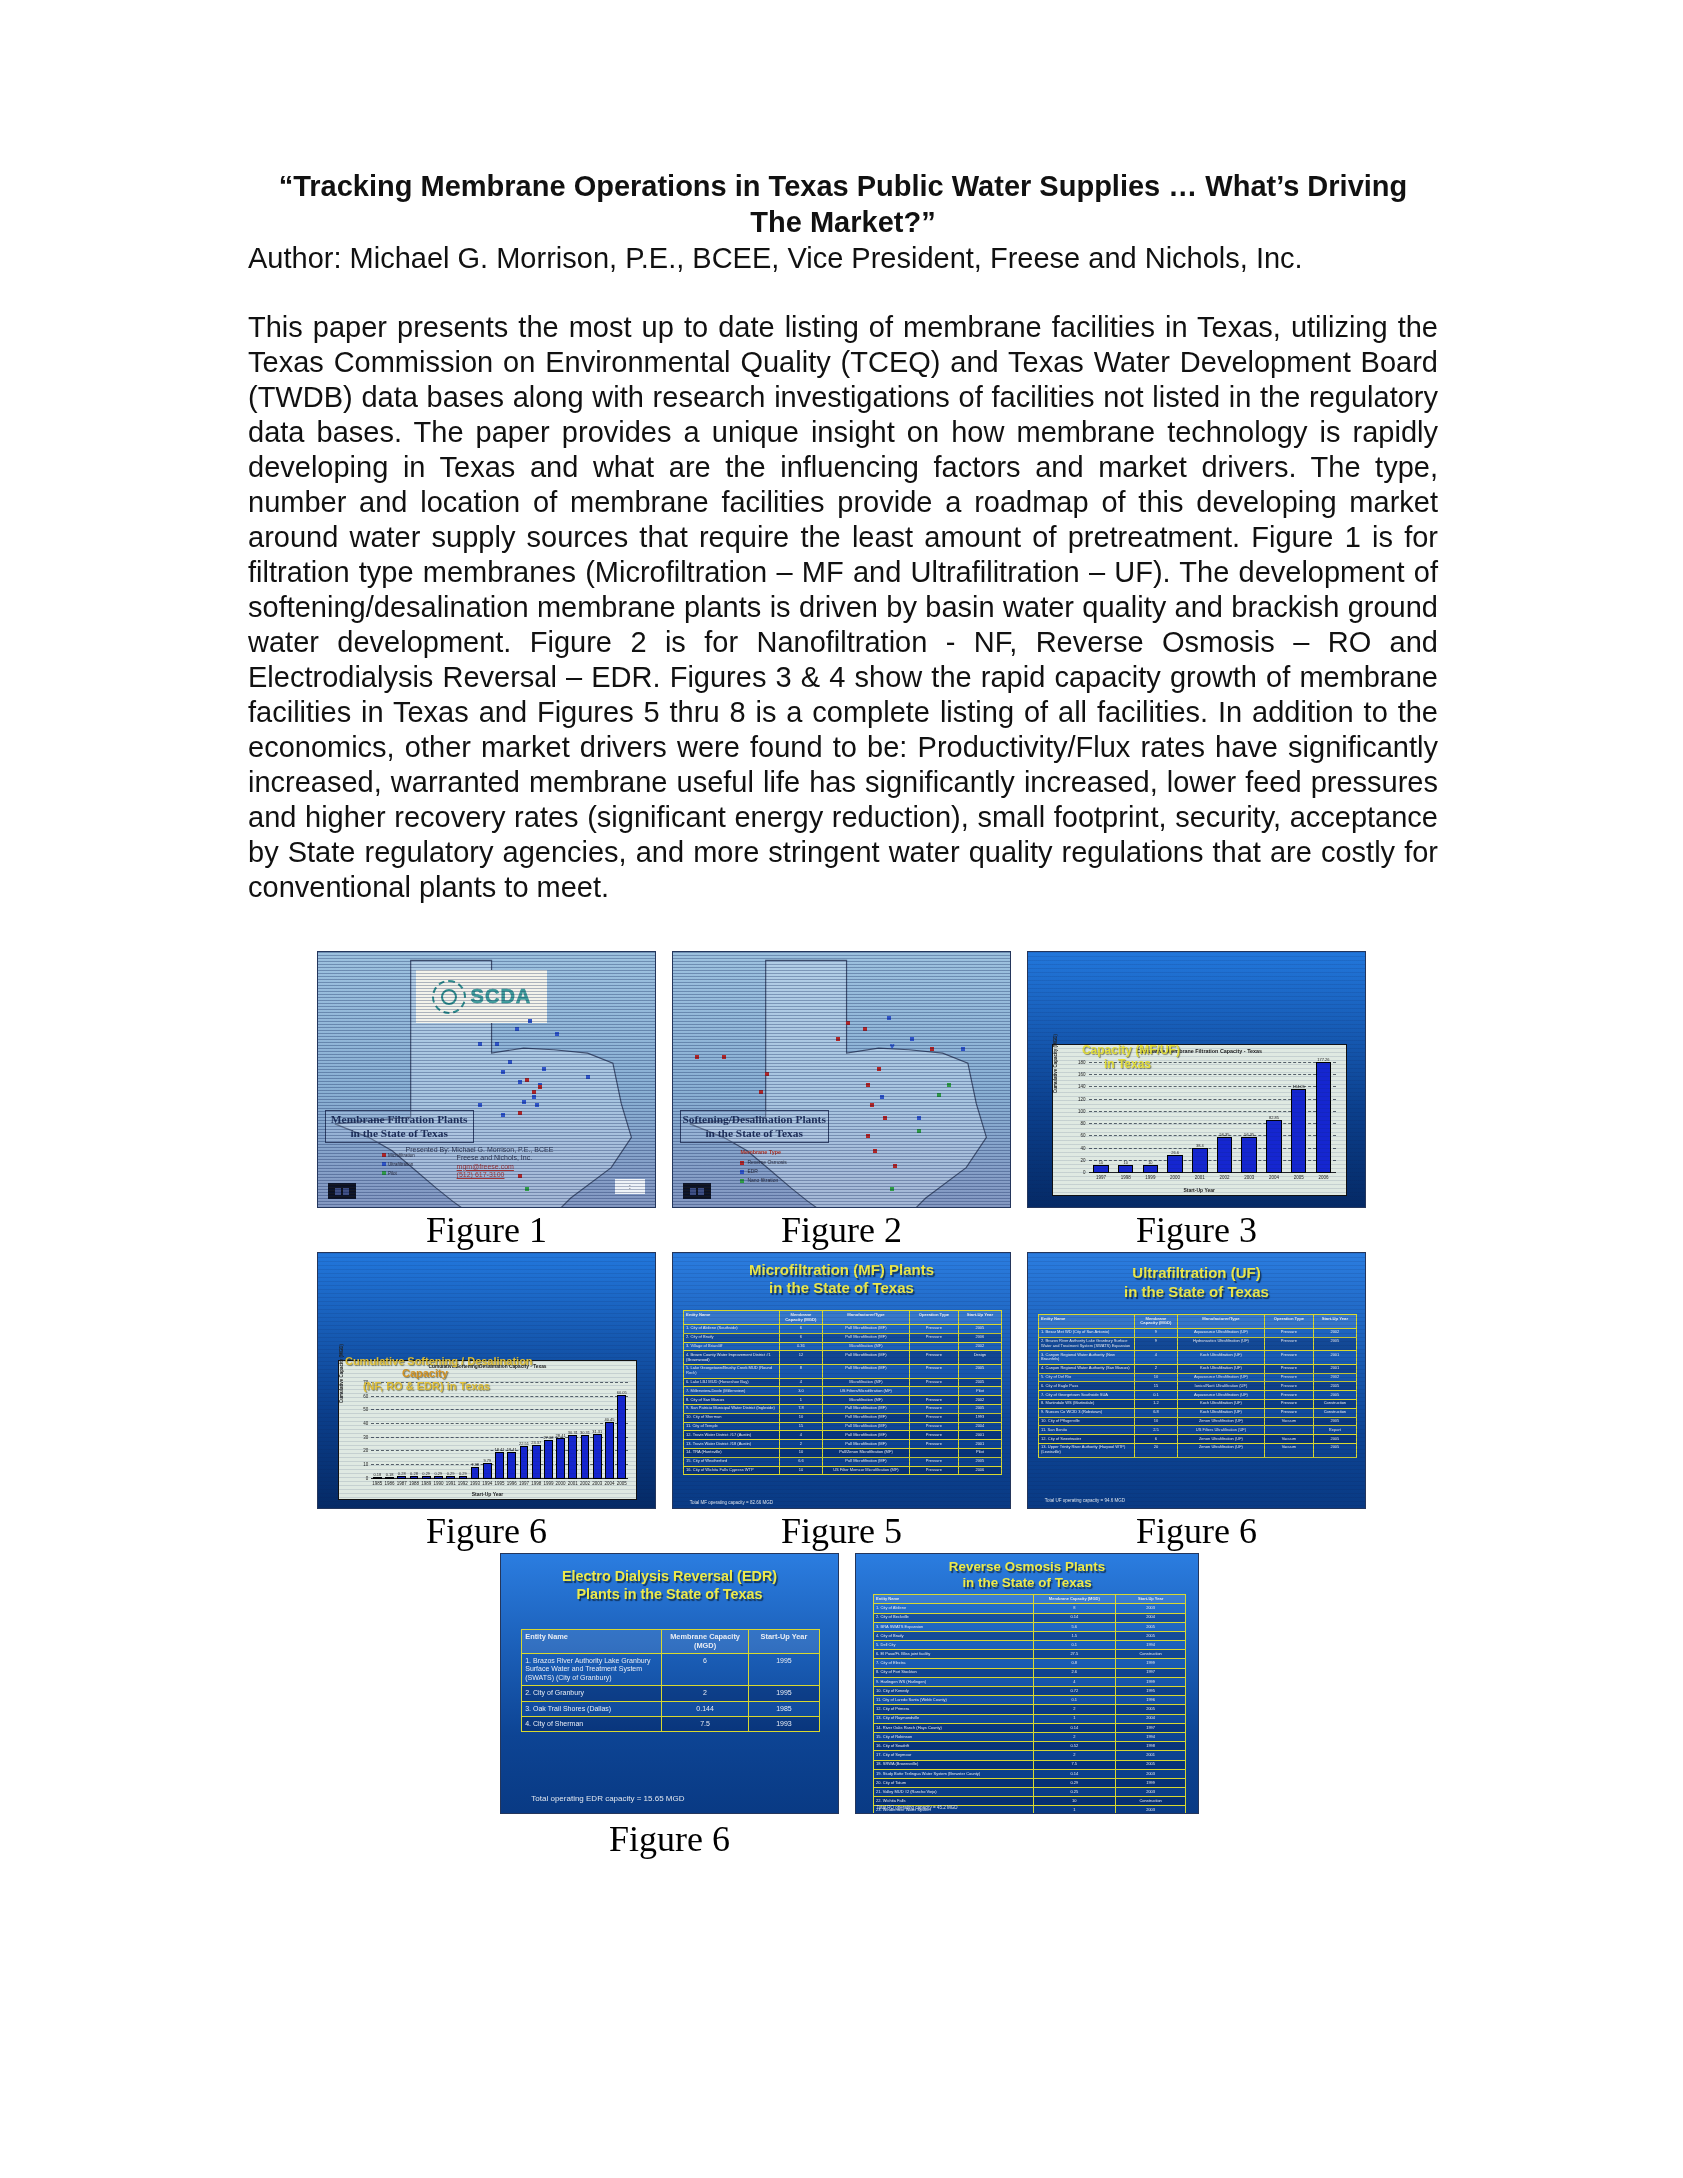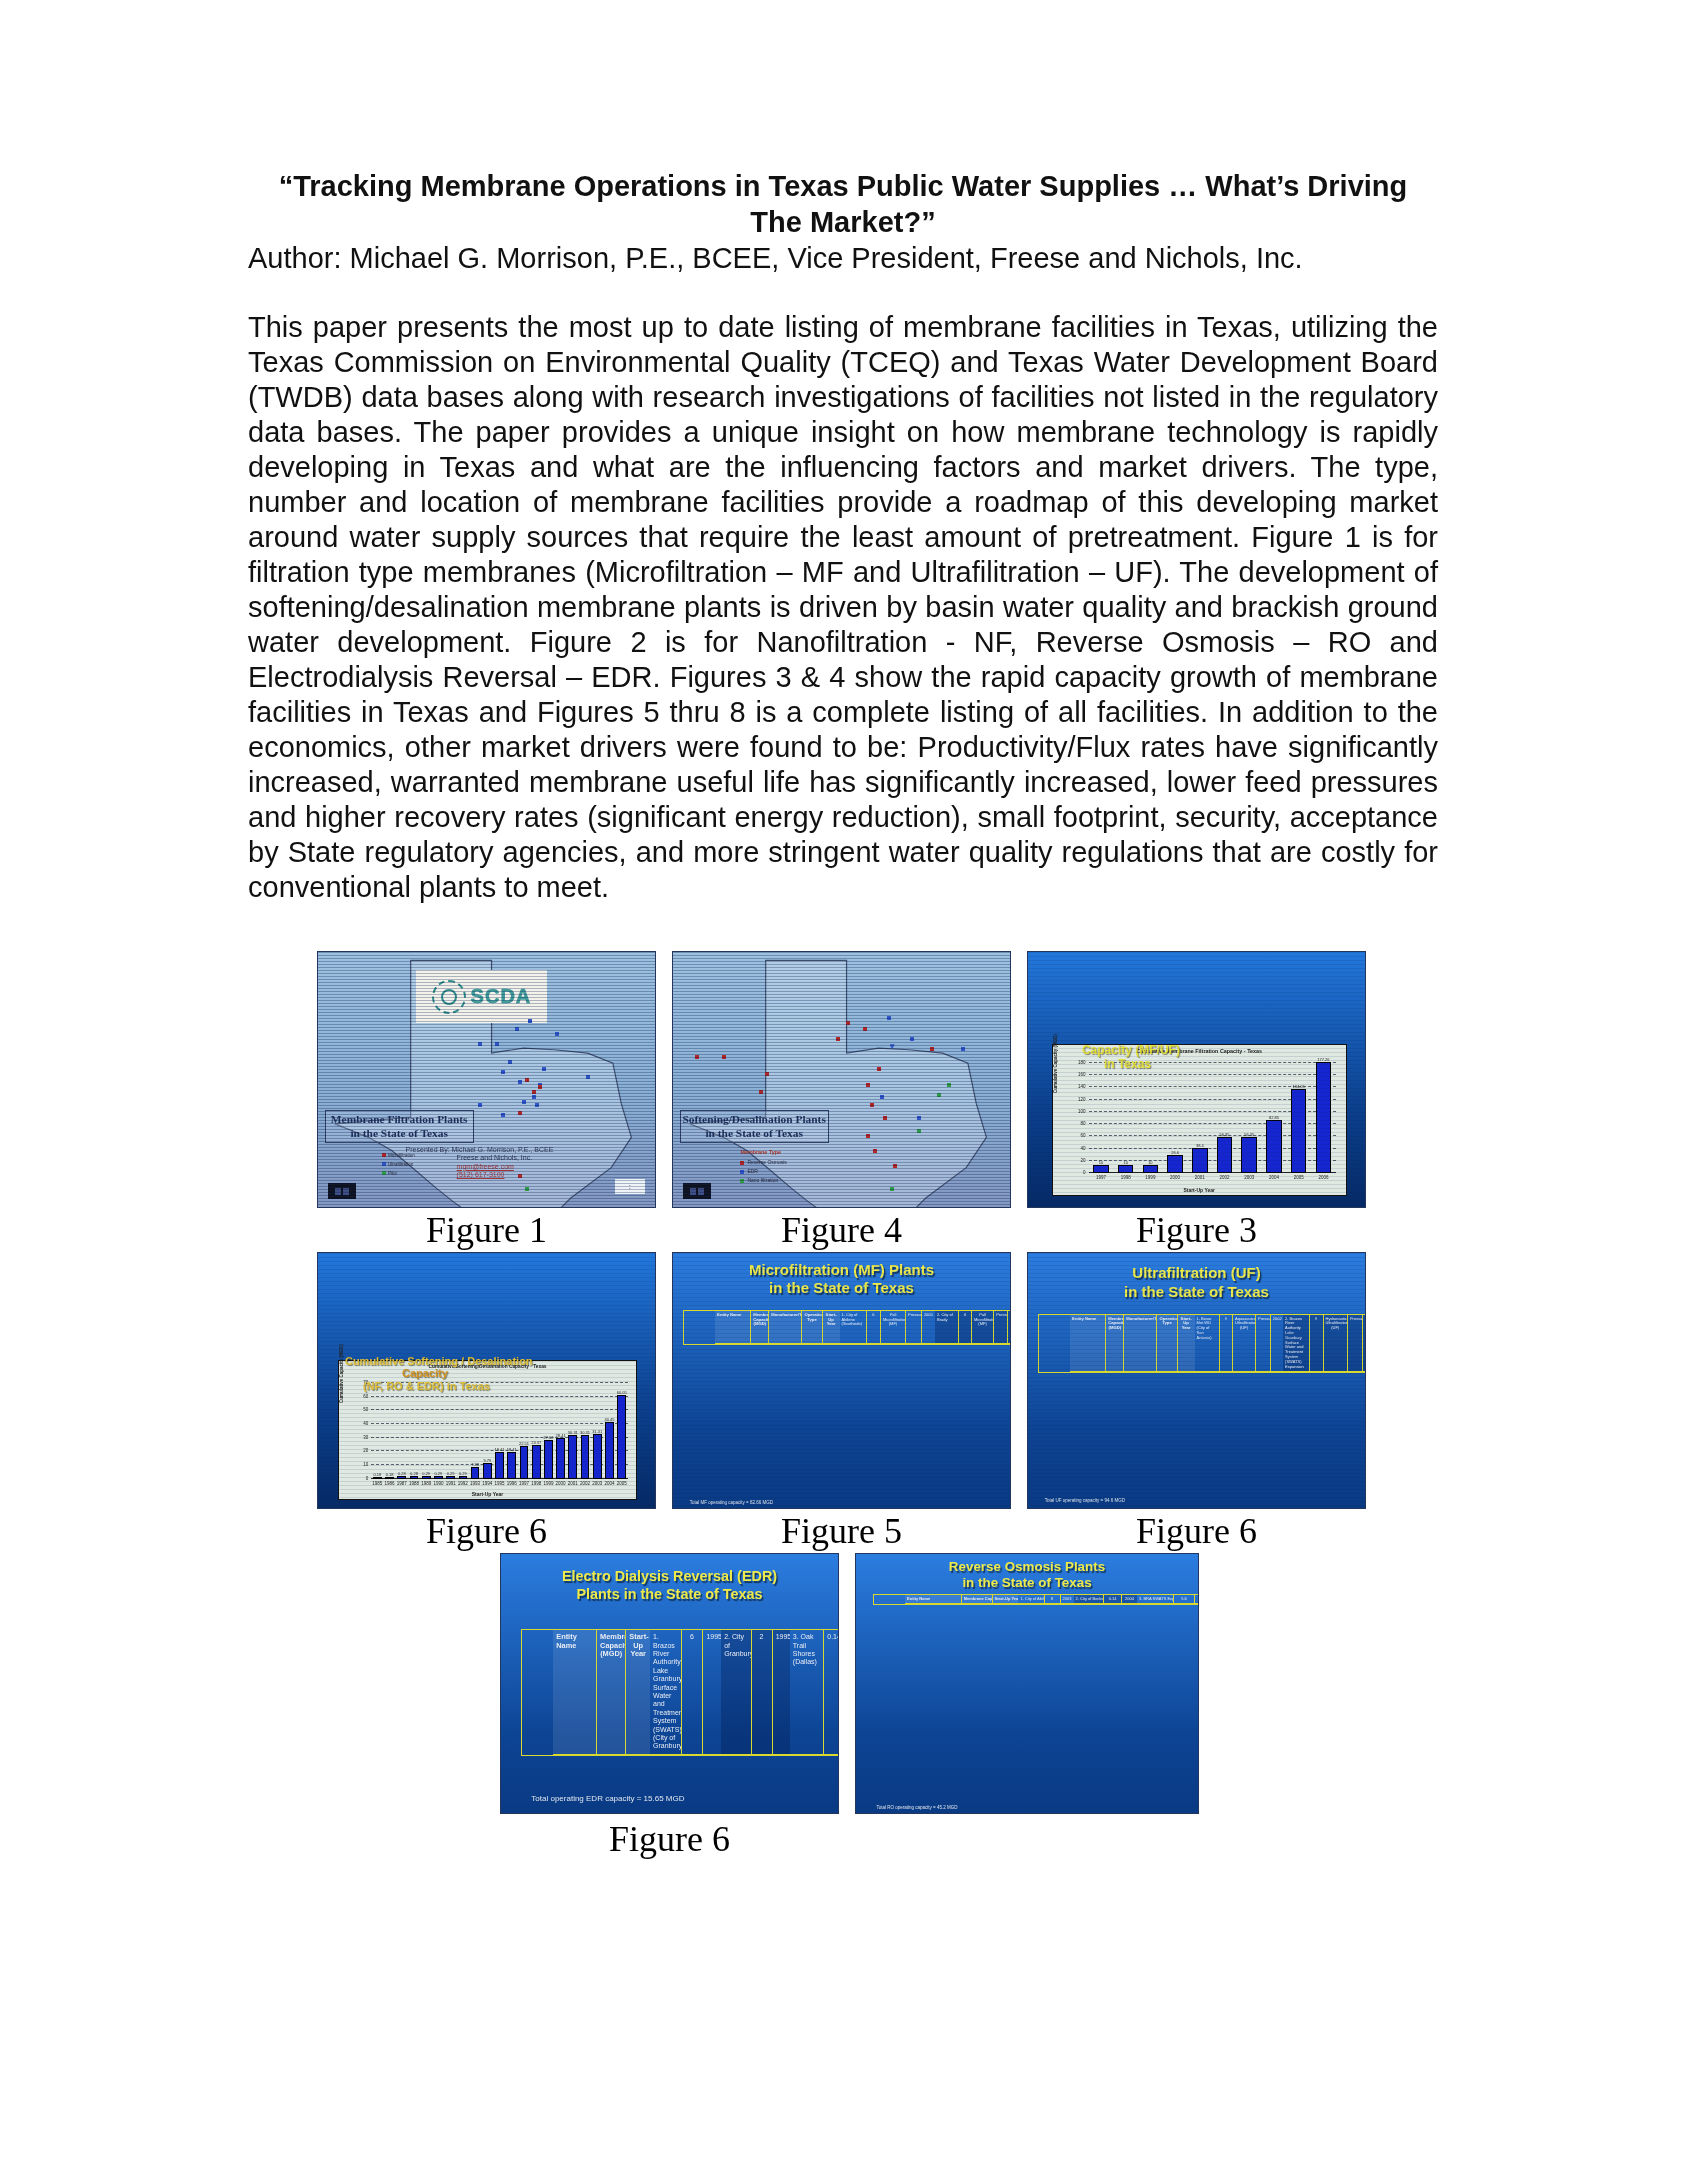--- a/index.html
+++ b/index.html
@@ -59,21 +59,21 @@
   .bars{position:absolute;inset:0;display:flex;align-items:flex-end;z-index:2;}
   .slot{flex:1;position:relative;height:100%;display:flex;align-items:flex-end;justify-content:center;}
   .bar{width:55%;background:#1526d0;border:0.5px solid #000;position:relative;}
   .blab{position:absolute;bottom:100%;left:50%;transform:translateX(-50%);font-size:4px;color:#222;white-space:nowrap;margin-bottom:1px;}
   .xtick{position:absolute;top:100%;left:50%;transform:translateX(-50%);font-size:4.5px;color:#222;margin-top:2px;white-space:nowrap;}
   .xlabel{position:absolute;left:0;right:0;bottom:2px;text-align:center;font-size:5px;font-weight:bold;color:#222;}
   .ylabel{position:absolute;left:2px;top:50%;transform:rotate(-90deg) translateX(50%);transform-origin:left center;font-size:4.5px;font-weight:bold;color:#222;white-space:nowrap;}
   .overlay-y{position:absolute;z-index:5;font-weight:bold;color:#e8e23c;text-shadow:1px 1px 1px rgba(40,40,0,0.55);}
   
   .slidetitle{position:absolute;left:0;right:0;text-align:center;z-index:3;font-weight:bold;color:#edea4a;text-shadow:1.5px 1.5px 1px rgba(0,0,0,0.55);}
-  .ttable{position:absolute;z-index:3;border:1px solid #d8d830;display:flex;padding-left:31px;}
+  .ttable{position:absolute;z-index:3;border:1px solid #d8d830;display:flex;flex-direction:column;}
   .trow{display:flex;border-bottom:1px solid #d8d830;}
   .trow:last-child{border-bottom:none;}
   .trow.alt{background:rgba(0,20,70,0.30);}
   .trow.thead{background:rgba(255,255,255,0.10);font-weight:bold;}
   .tcell{border-right:1px solid #d8d830;color:#e8ecf4;padding:1.5px 2px;overflow:hidden;}
   .tcell:last-child{border-right:none;}
   .tcell.c{text-align:center;}
   .tfoot{position:absolute;z-index:3;color:#e0e6ee;}
   
   .fs-small .tcell{font-size:4px;line-height:4.8px;}
@@ -217,21 +217,21 @@
               <span class="marker" style="left: 86%; top: 38%; background: rgb(42, 80, 200);"></span>
               <span class="marker" style="left: 62%; top: 57%; background: rgb(42, 80, 200);"></span>
               <span class="marker" style="left: 73%; top: 65%; background: rgb(42, 80, 200);"></span>
               <span class="marker" style="left: 79%; top: 56%; background: rgb(42, 154, 64);"></span>
               <span class="marker" style="left: 73%; top: 70%; background: rgb(42, 154, 64);"></span>
               <span class="marker" style="left: 65%; top: 93%; background: rgb(42, 154, 64);"></span>
               <span class="marker" style="left: 82%; top: 52%; background: rgb(42, 154, 64);"></span>
               <span class="marker heart" style="left: 65%; top: 37%;">♥</span>
             </div>
         </div>
-        <div class="caption">Figure 4</div>
+        <div class="caption">Figure 2</div>
       </div>
 
       <div class="figblock">
         <div class="thumb slide-dark scan-light">
           <div class="panel" style="left:7%;top:36%;width:87%;height:59%;">
             <div class="ptitle">Cumulative Membrane Filtration Capacity - Texas</div>
             <div class="ylabel">Cumulative Capacity (MGD)</div>
             <div class="xlabel">Start-Up Year</div>
             <div class="plot" id="chart-mf" style="left:36px;right:10px;top:18px;bottom:22px;">
                 <div class="grid axis" style="bottom: 0%;"></div>

